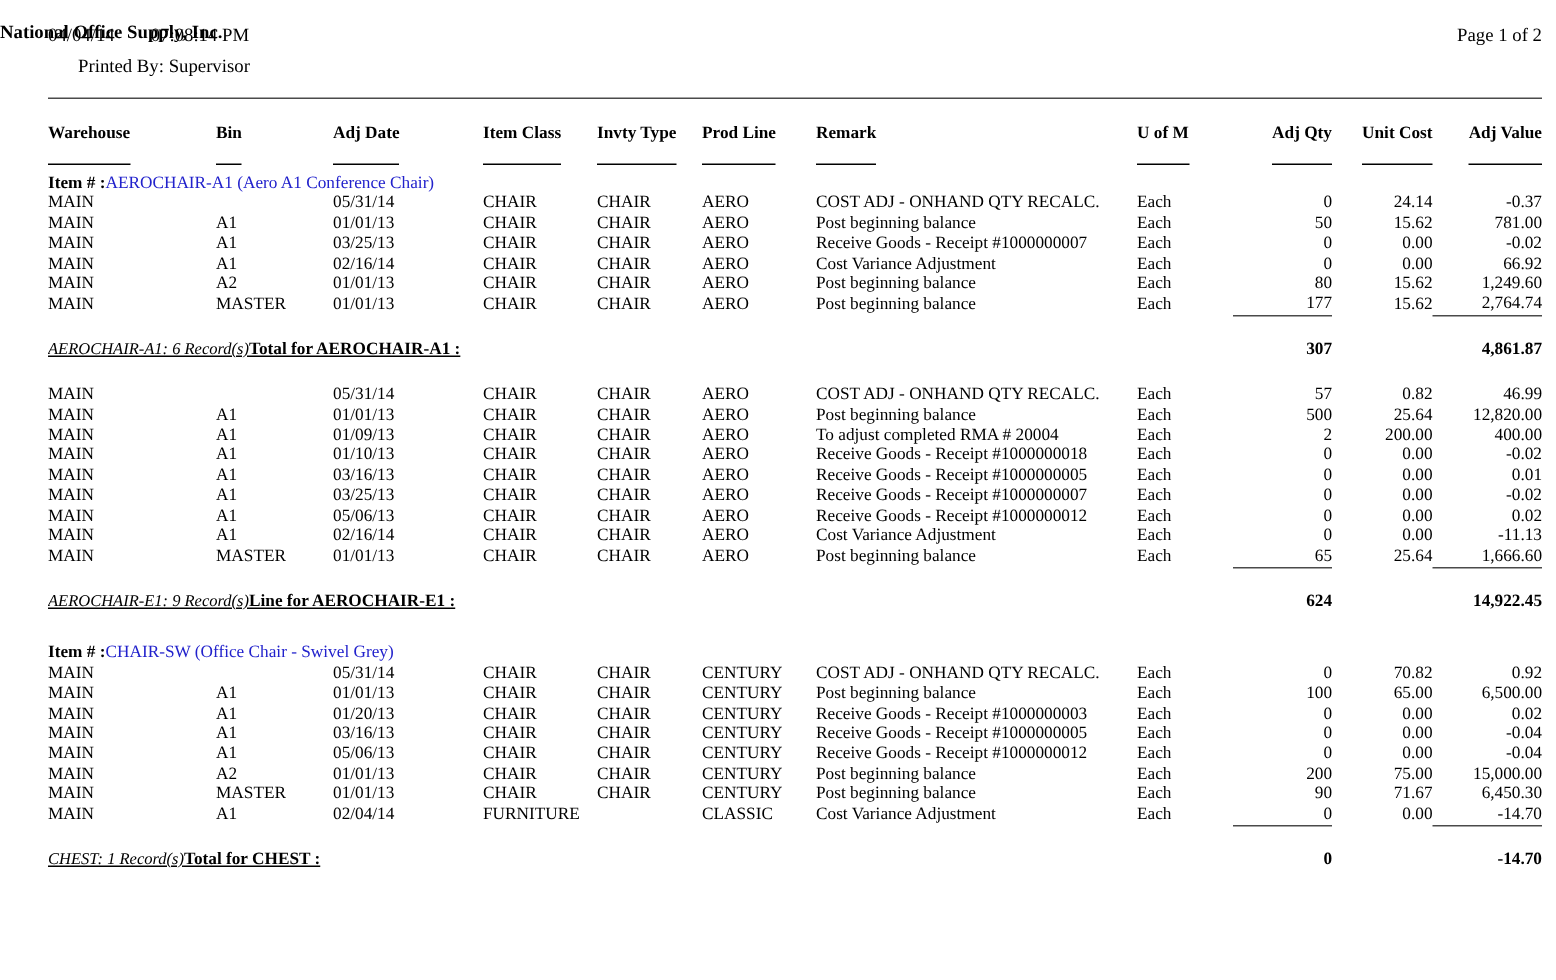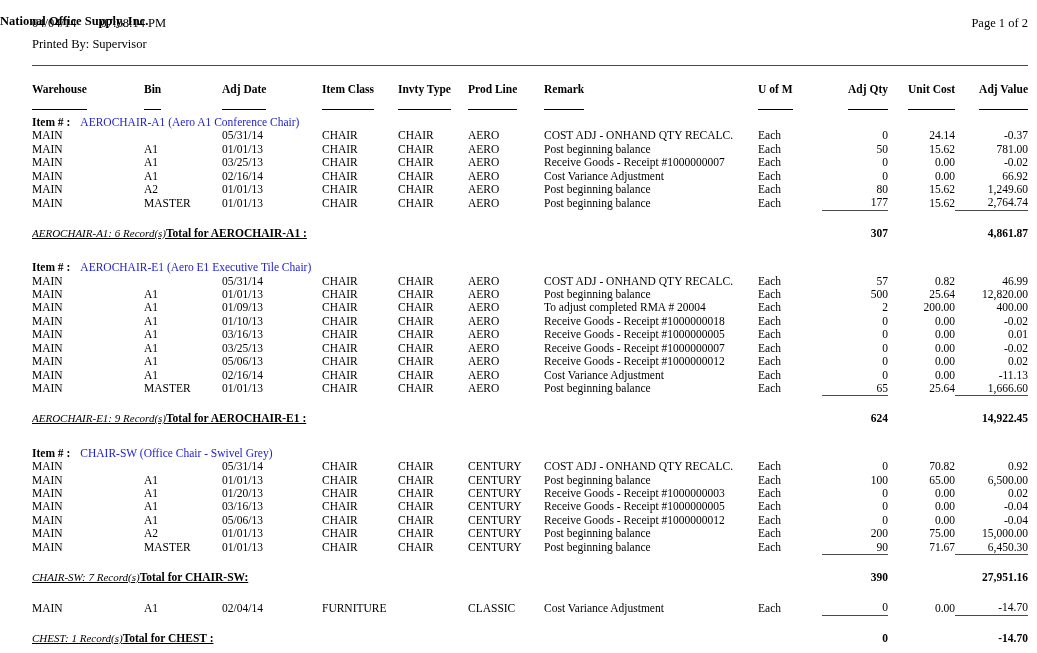--- a/index.html
+++ b/index.html
@@ -6,21 +6,21 @@
   body{
     width:1037px;height:653px;background:#ffffff;color:#000;
     font-family:"Liberation Serif","DejaVu Serif",serif;
     overflow:hidden;
   }
   .page{padding:14px 9px 0 32px;}
 
   
   .hdr{position:relative;height:46px;}
   .hdr-left{position:absolute;top:2px;left:0;font-size:12.5px;}
-  .hdr-left .line2{margin-top:6px;}
+  .hdr-left .line2{margin-top:6px;margin-left:20px;}
   .time{margin-left:24px;}
   .hdr-center{position:absolute;top:0;left:-32px;right:-9px;text-align:left;}
   .company{font-weight:bold;font-size:12.5px;}
   .report-title{font-weight:bold;font-size:17px;margin-top:4px;letter-spacing:.2px;}
   .hdr-right{position:absolute;top:2px;right:0;font-size:12.5px;}
   .rule{border:none;border-top:1px solid #4a4a4a;margin:5px 0 0 0;height:0;}
 
   
   table{width:996px;border-collapse:collapse;table-layout:fixed;}
   th{
@@ -29,21 +29,21 @@
   }
   th span{border-bottom:1px solid #000;padding-bottom:14px;display:inline-block;}
   th.num{text-align:right;}
   td{
     font-size:11.5px;line-height:13.4px;padding:0;
     white-space:nowrap;overflow:hidden;vertical-align:bottom;
   }
   td.num{text-align:right;}
   .item-row td{padding-top:4px;padding-bottom:0;}
   .item-label{font-weight:bold;}
-  .item-link{color:var(--link-color,#2222cc);margin-left:10px;cursor:pointer;}
+  .item-link{color:var(--link-color,#2222cc);cursor:pointer;}
   .group-footer td{padding-top:16px;padding-bottom:17px;font-weight:bold;}
   .group-footer td.overline{border-top:1.5px solid #4a4a4a;}
   .gf{display:flex;justify-content:flex-start;align-items:baseline;text-decoration:underline;}
   .rec{font-style:italic;font-weight:normal;font-size:11px;}
   .tot-label{font-weight:bold;padding-right:24px;}
 </style>
 </head>
 <body>
 
 <div class="page">
@@ -178,23 +178,20 @@
           <td colspan="8">
             <div class="gf">
               <span class="rec">AEROCHAIR-A1: 6 Record(s)</span>
               <span class="tot-label">Total for AEROCHAIR-A1 :</span>
             </div>
           </td>
           <td class="num overline">307</td>
           <td class="num"></td>
           <td class="num overline">4,861.87</td>
         </tr>
-        <tr class="item-row">
-          <td colspan="11"><span class="item-label">Item # :</span><span class="item-link">AEROCHAIR-E1 (Aero E1 Executive Tile Chair)</span></td>
-        </tr>
         <tr>
           <td>MAIN</td>
           <td></td>
           <td>05/31/14</td>
           <td>CHAIR</td>
           <td>CHAIR</td>
           <td>AERO</td>
           <td>COST ADJ - ONHAND QTY RECALC.</td>
           <td>Each</td>
           <td class="num">57</td>
@@ -302,21 +299,21 @@
           <td>Post beginning balance</td>
           <td>Each</td>
           <td class="num">65</td>
           <td class="num">25.64</td>
           <td class="num">1,666.60</td>
         </tr>
         <tr class="group-footer">
           <td colspan="8">
             <div class="gf">
               <span class="rec">AEROCHAIR-E1: 9 Record(s)</span>
-              <span class="tot-label">Total for AEROCHAIR-E1 :</span>
+              <span class="tot-label">Line for AEROCHAIR-E1 :</span>
             </div>
           </td>
           <td class="num overline">624</td>
           <td class="num"></td>
           <td class="num overline">14,922.45</td>
         </tr>
         <tr class="item-row">
           <td colspan="11"><span class="item-label">Item # :</span><span class="item-link">CHAIR-SW (Office Chair - Swivel Grey)</span></td>
         </tr>
         <tr>
@@ -402,31 +399,20 @@
           <td>MASTER</td>
           <td>01/01/13</td>
           <td>CHAIR</td>
           <td>CHAIR</td>
           <td>CENTURY</td>
           <td>Post beginning balance</td>
           <td>Each</td>
           <td class="num">90</td>
           <td class="num">71.67</td>
           <td class="num">6,450.30</td>
-        </tr>
-        <tr class="group-footer">
-          <td colspan="8">
-            <div class="gf">
-              <span class="rec">CHAIR-SW: 7 Record(s)</span>
-              <span class="tot-label">Total for CHAIR-SW:</span>
-            </div>
-          </td>
-          <td class="num overline">390</td>
-          <td class="num"></td>
-          <td class="num overline">27,951.16</td>
         </tr>
         <tr>
           <td>MAIN</td>
           <td>A1</td>
           <td>02/04/14</td>
           <td>FURNITURE</td>
           <td></td>
           <td>CLASSIC</td>
           <td>Cost Variance Adjustment</td>
           <td>Each</td>

